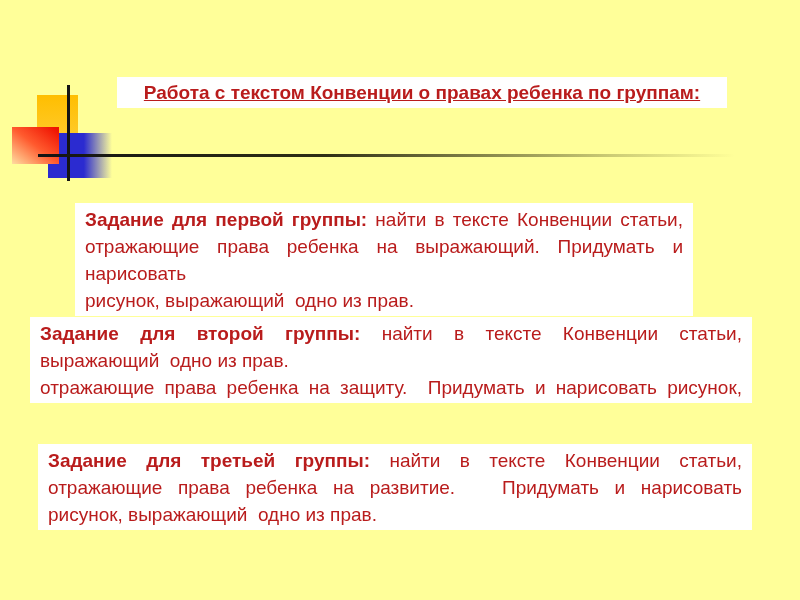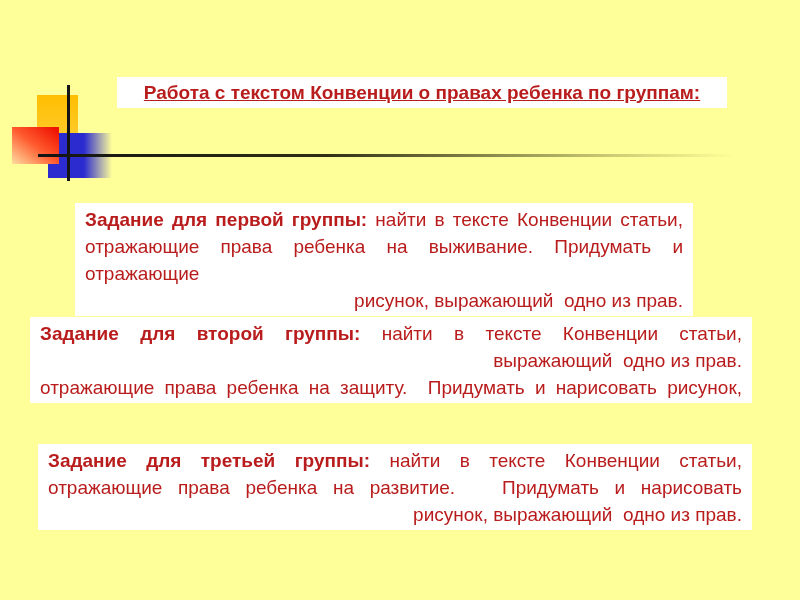--- a/index.html
+++ b/index.html
@@ -52,21 +52,21 @@
   }
 
   
   .task {
     position: absolute;
     background: #FFFFFF;
     padding: 3px 10px 2px 10px;
     font-size: 19px;
     line-height: 27px;
   }
-  .task .line { white-space: pre-wrap; text-align: right; }
+  .task .line { white-space: pre-wrap; }
   .task .line.fill {
     text-align: justify;
     text-align-last: justify;
     text-justify: inter-word;
   }
   .task .lead { font-weight: bold; }
   .task-1 { left: 75px; top: 203px; width: 618px; }
   .task-2 { left: 30px; top: 317px; width: 722px; }
   .task-3 { left: 38px; top: 444px; width: 714px; }
 </style>
@@ -82,21 +82,21 @@
     <div class="vline"></div>
     <div class="hline"></div>
   </div>
 
   <div class="title-box">
       <span class="title-text">Работа с текстом Конвенции о правах ребенка по группам:</span>
     </div>
 
   <div class="task task-1">
     <div class="line fill"><b class="lead">Задание для первой группы:</b> <span>найти в тексте Конвенции статьи,</span></div>
-    <div class="line fill">отражающие права ребенка на выживание. Придумать и отражающие</div>
+    <div class="line fill">отражающие права ребенка на выражающий. Придумать и нарисовать</div>
     <div class="line">рисунок, выражающий  одно из прав.</div>
   </div>
 
   <div class="task task-2">
     <div class="line fill"><b class="lead">Задание для второй группы:</b> <span>найти в тексте Конвенции статьи,</span></div>
     <div class="line">выражающий  одно из прав.</div>
     <div class="line fill">отражающие права ребенка на защиту.  Придумать и нарисовать рисунок,</div>
   </div>
 
   <div class="task task-3">

